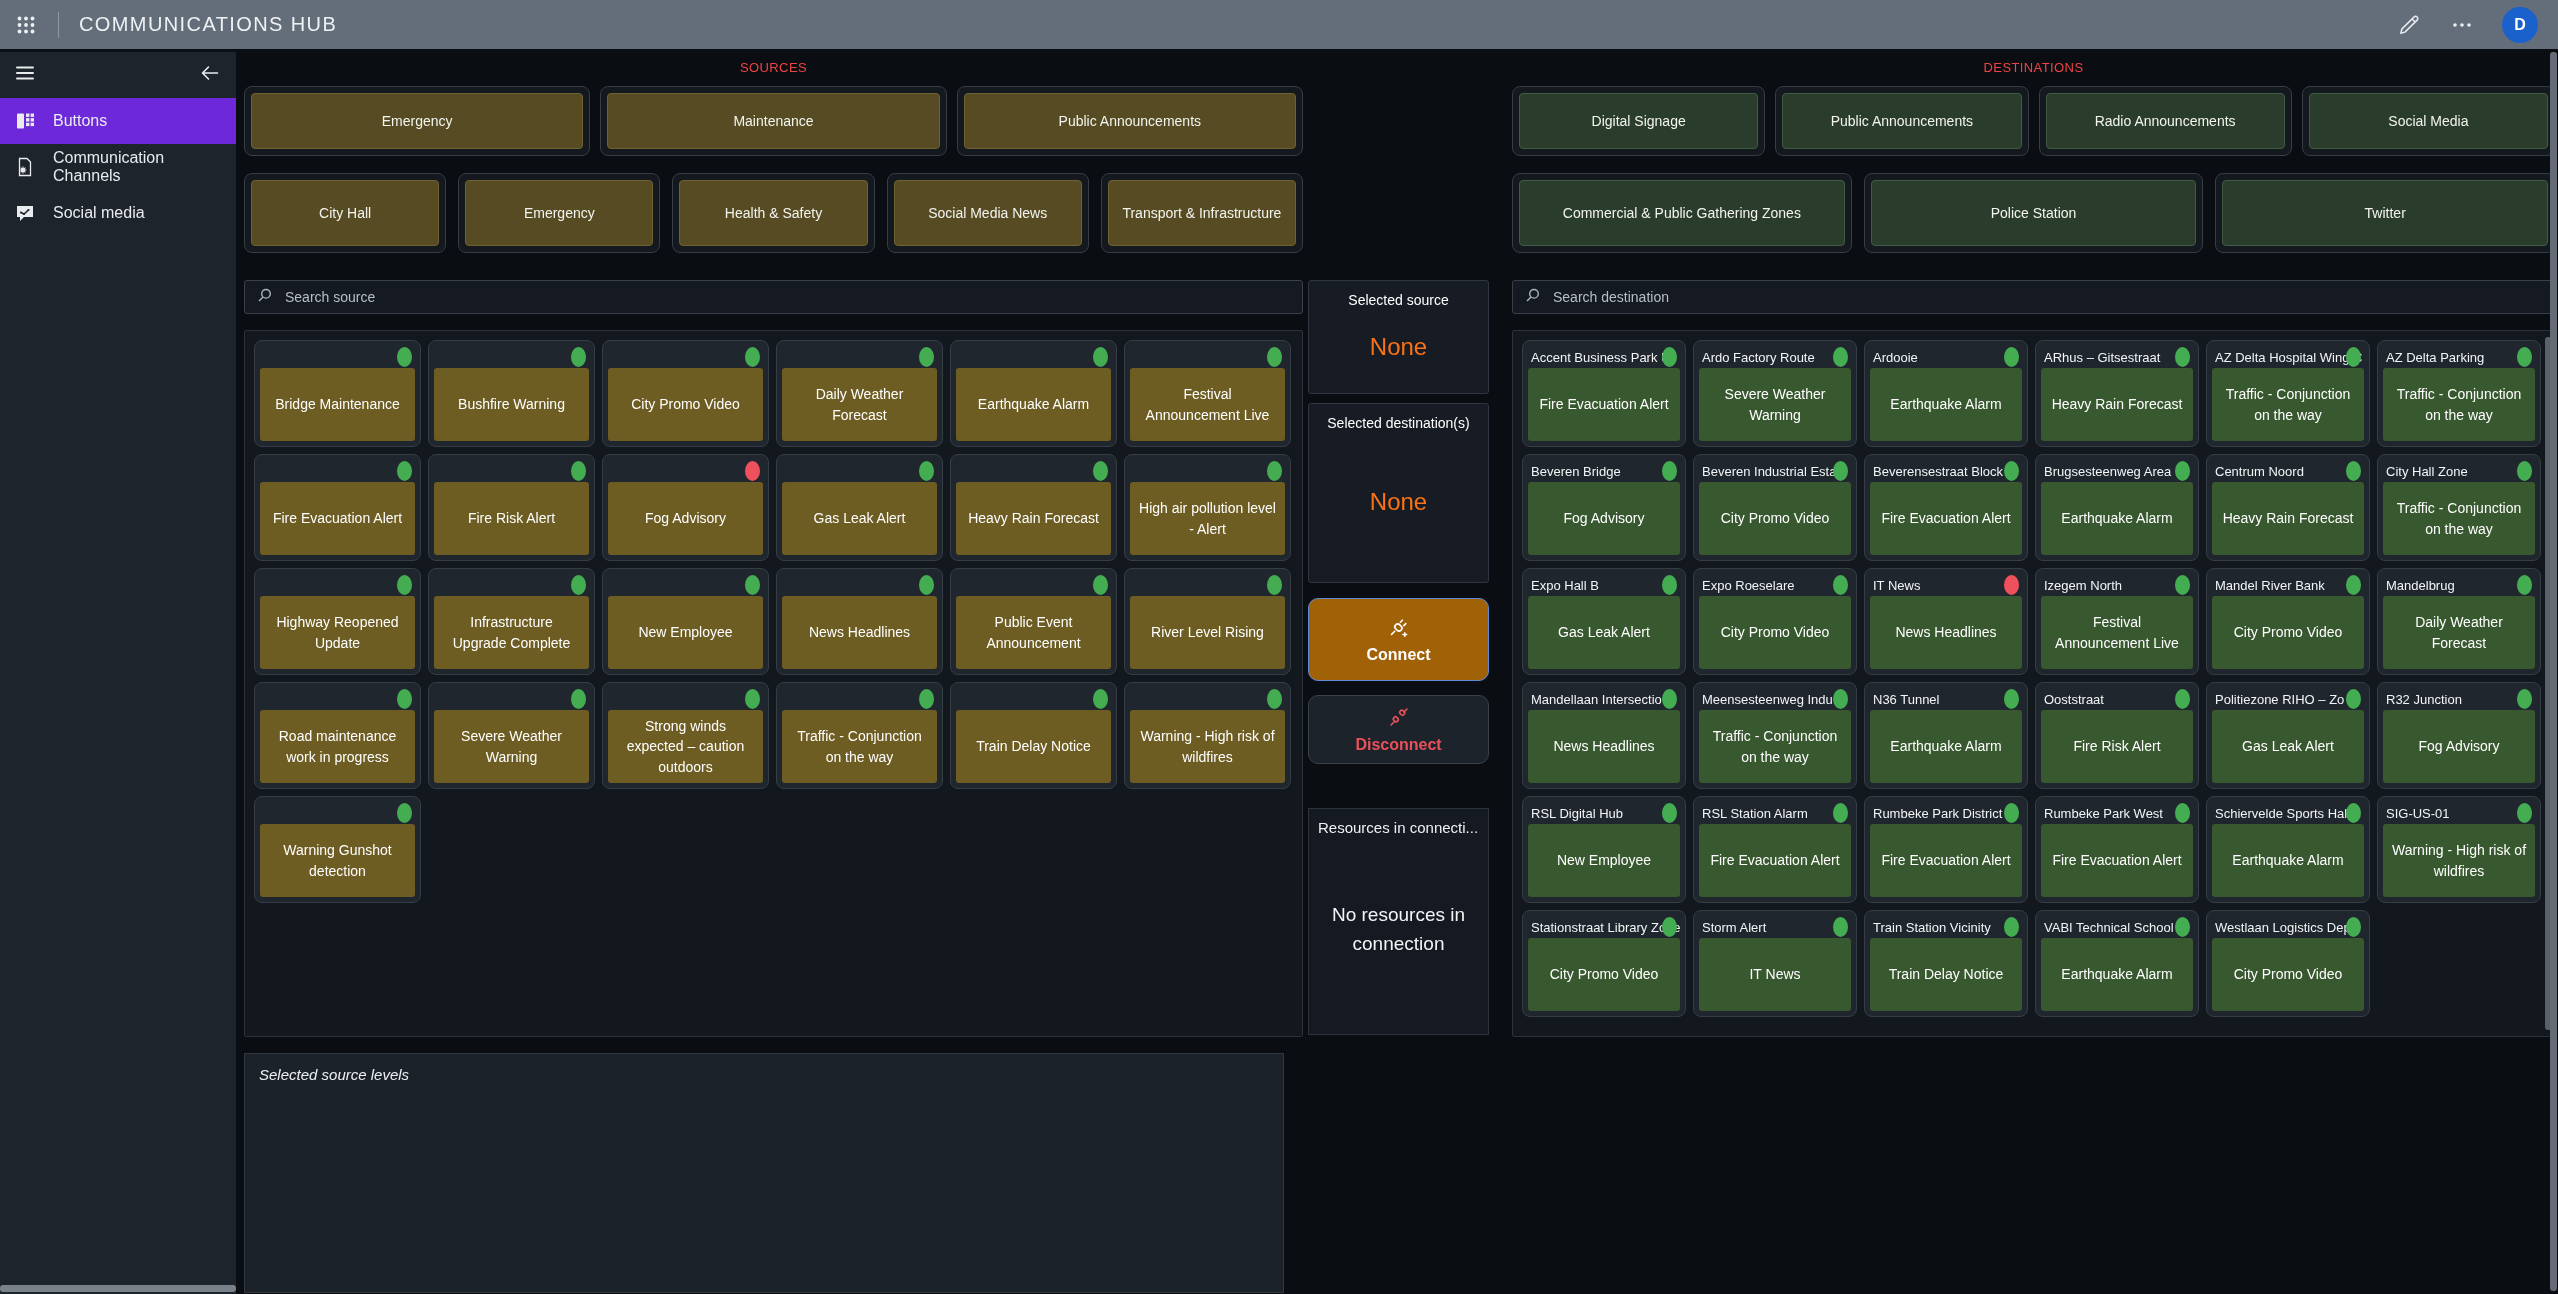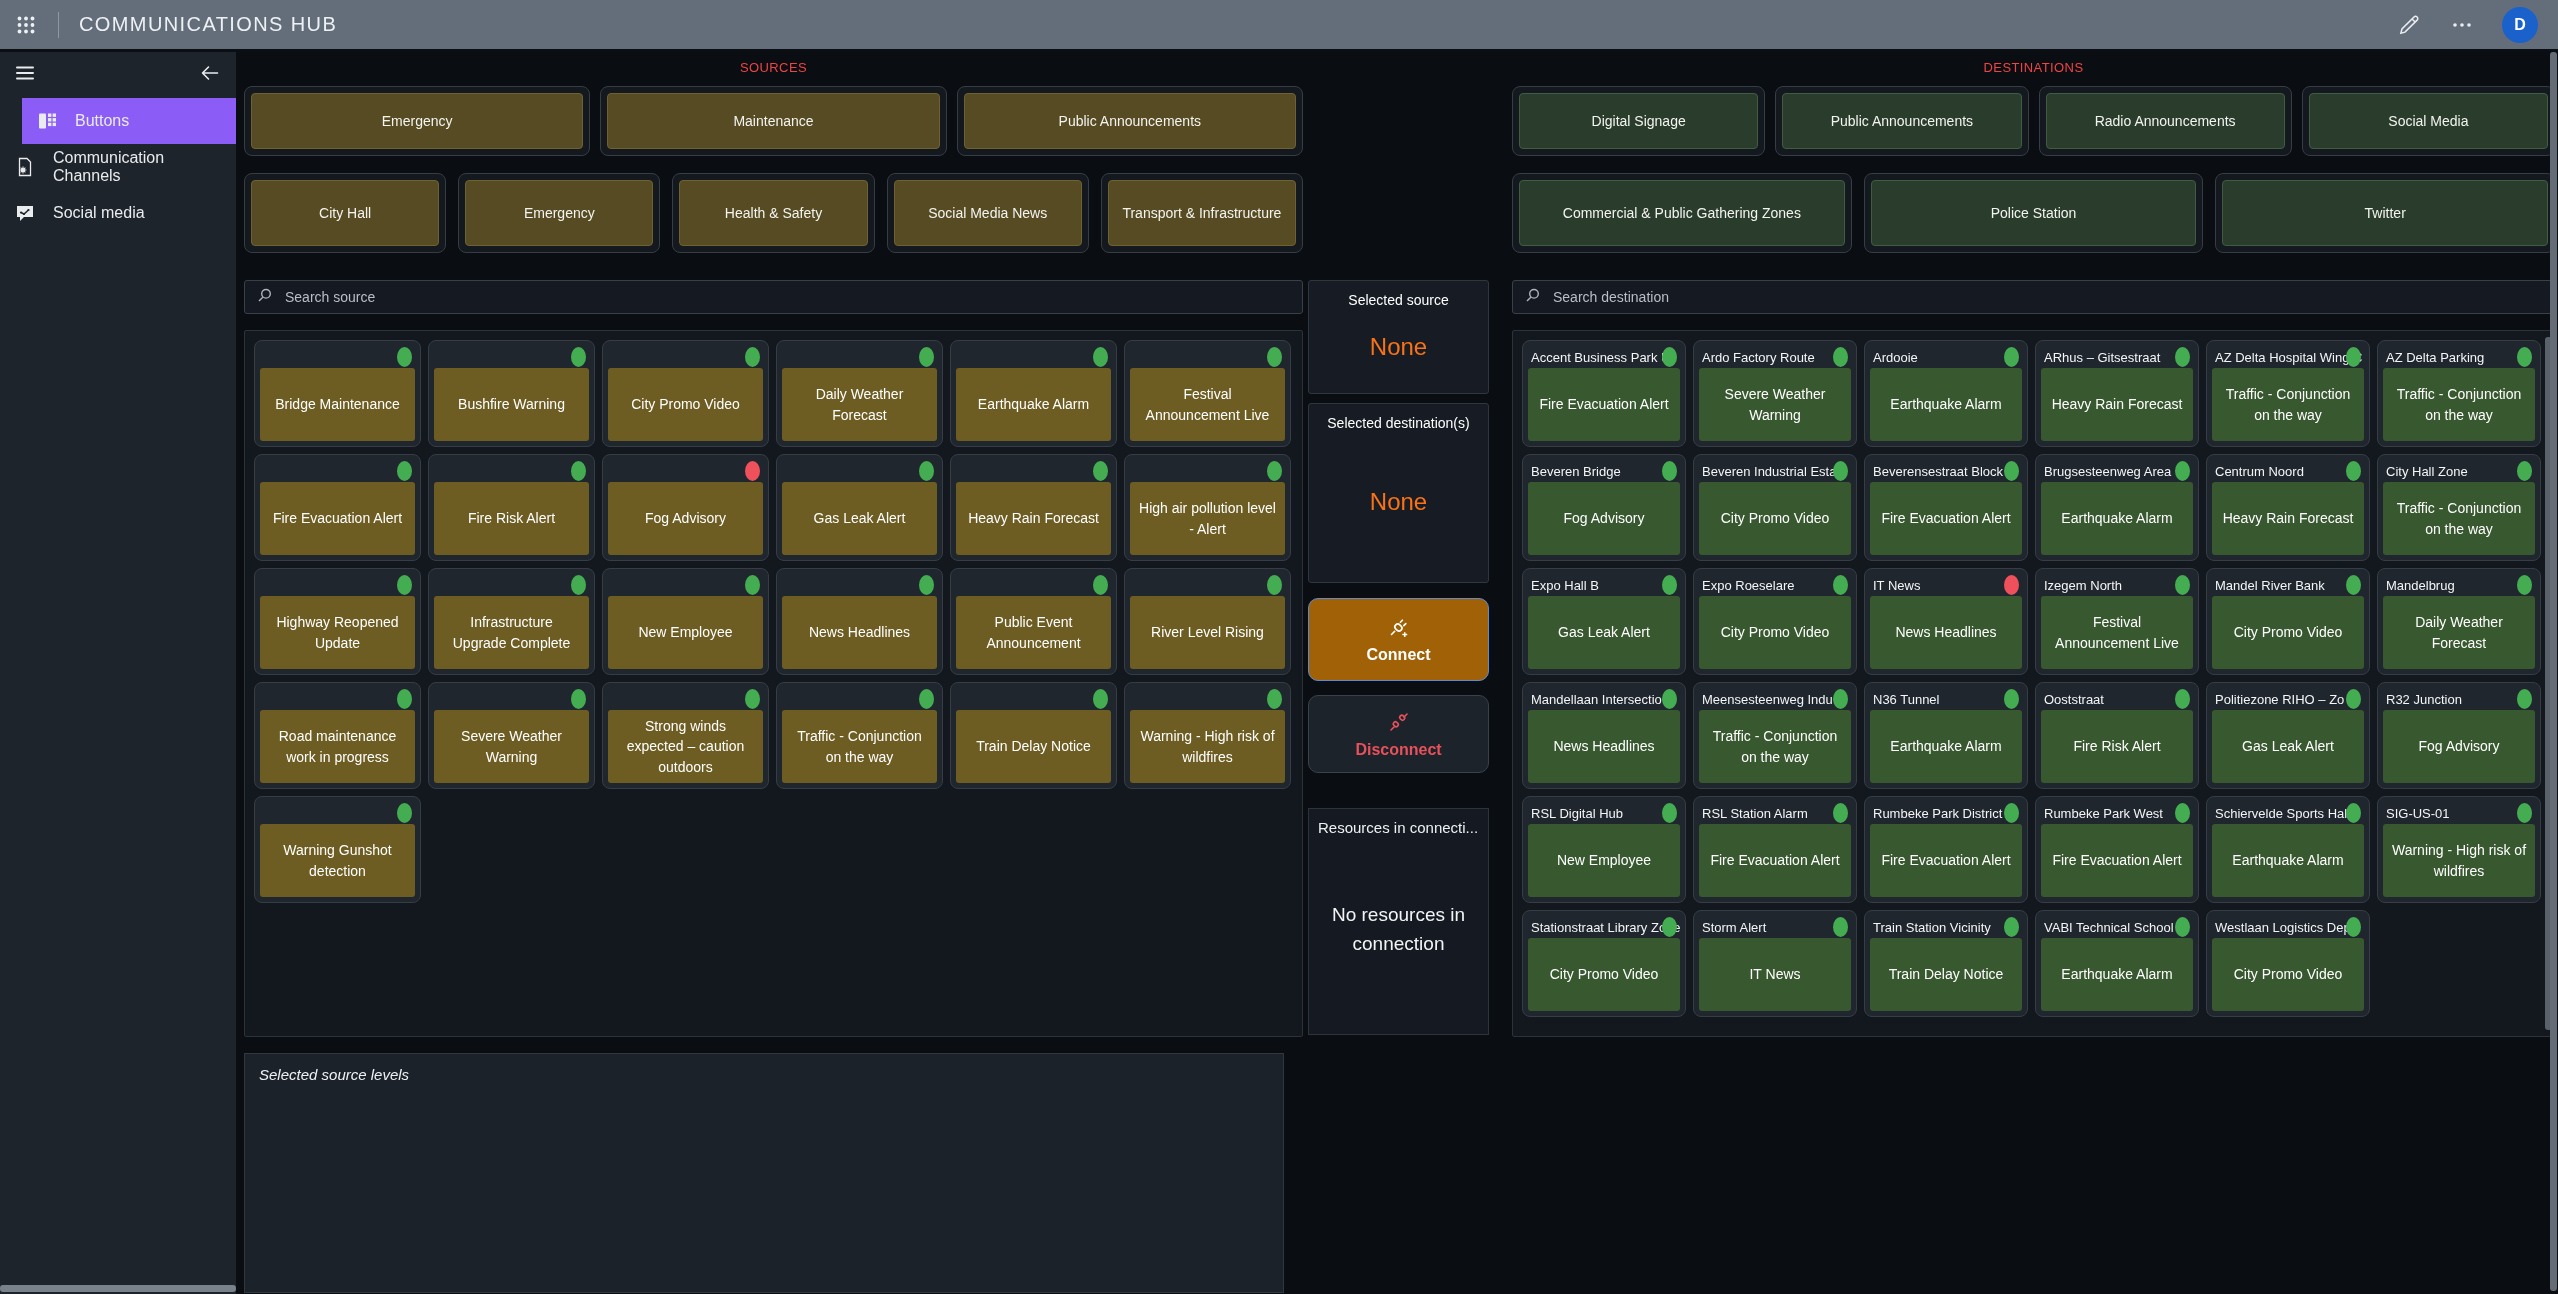--- a/index.html
+++ b/index.html
@@ -17,21 +17,21 @@
   .tb-title{font-size:20px;letter-spacing:1.4px;color:#eef1f4;font-weight:400;}
   .tb-right{margin-left:auto;display:flex;align-items:center;gap:28px;padding-right:4px;}
   .avatar{width:36px;height:36px;border-radius:50%;background:#1a61cb;color:#fff;
     display:flex;align-items:center;justify-content:center;font-size:16px;font-weight:bold;cursor:pointer;}
   .icon-btn{cursor:pointer;display:flex;align-items:center;}
   
   .sidebar{position:absolute;left:0;top:49px;width:236px;bottom:0;background:#1e242b;z-index:4;}
   .side-head{display:flex;align-items:center;justify-content:space-between;padding:13px 15px 14px 14px;}
   .side-item{height:46px;display:flex;align-items:center;gap:18px;padding:0 15px;
     color:#e9ecef;font-size:16px;cursor:pointer;}
-  .side-item.selected{background:#8b5cf6;margin-left:22px;}
+  .side-item.selected{background:#6d28d9;}
   .side-icon{width:20px;height:20px;display:flex;align-items:center;justify-content:center;}
   .hscroll{position:absolute;left:0;bottom:2px;width:236px;height:7px;background:#79818a;border-radius:3px;}
   .vscroll{position:absolute;right:1px;top:52px;bottom:3px;width:7px;background:#656c75;border-radius:3px;z-index:6;}
   
   .col{position:absolute;top:49px;}
   .col-sources{left:244px;width:1059px;}
   .col-dest{left:1512px;width:1043px;}
   .middle{position:absolute;left:1308px;top:49px;width:181px;height:1245px;}
   .section-header{height:26px;margin-top:5px;display:flex;align-items:center;justify-content:center;
     color:#ef4444;font-size:13px;letter-spacing:.4px;}
@@ -76,21 +76,21 @@
     box-sizing:border-box;text-align:center;}
   #box-src{top:231px;height:114px;}
   #box-dst{top:354px;height:180px;}
   .mid-label{font-size:14px;color:#ffffff;margin-top:11px;}
   .mid-none{font-size:24px;color:#f97316;position:absolute;left:0;right:0;}
   #box-src .mid-none{top:52px;}
   #box-dst .mid-none{top:84px;}
   .connect-btn{position:absolute;top:549px;height:83px;left:0;right:0;background:#a16207;border-radius:10px;
     display:flex;flex-direction:column;align-items:center;justify-content:center;gap:3px;
     color:#ffffff;font-weight:bold;font-size:16px;cursor:pointer;border:1px solid #5d8ad4;box-sizing:border-box;}
-  .disconnect-btn{position:absolute;top:646px;height:78px;left:0;right:0;background:#1d232b;
+  .disconnect-btn{position:absolute;top:646px;height:69px;left:0;right:0;background:#1d232b;
     border:1px solid #3a414a;border-radius:10px;display:flex;flex-direction:column;align-items:center;
     justify-content:center;gap:3px;color:#e8515b;font-weight:bold;font-size:16px;cursor:pointer;box-sizing:border-box;}
   .resources-box{position:absolute;top:759px;height:227px;left:0;right:0;background:#151a22;
     border:1px solid #2d333c;box-sizing:border-box;}
   .res-title{font-size:15px;color:#eef1f4;padding:10px 9px 0 9px;white-space:nowrap;overflow:hidden;}
   .res-empty{position:absolute;top:92px;left:8px;right:8px;text-align:center;font-size:19px;
     color:#f2f4f6;line-height:1.5;}
 </style>
 </head>
 <body>

